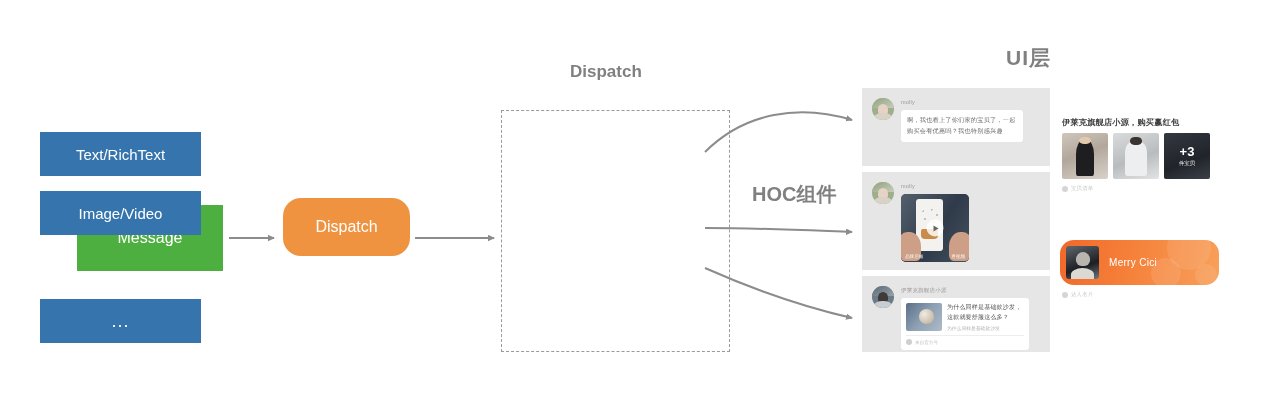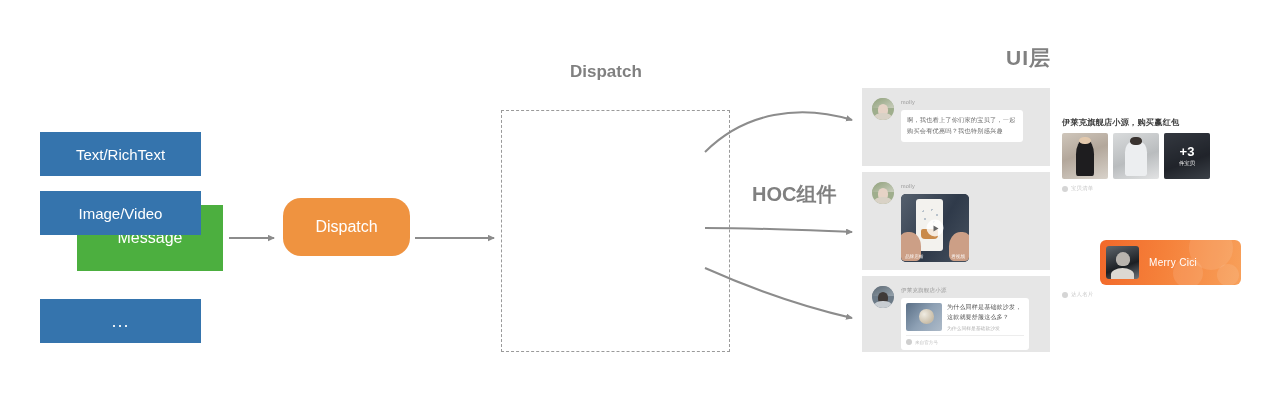--- a/index.html
+++ b/index.html
@@ -291,25 +291,25 @@
   }
   .ui-foot .ft { font-size: 5.4px; color: #c6c6c6; letter-spacing: 0.2px; }
 
   #ui-card-person {
     position: absolute;
     left: 1060px; top: 240px;
     width: 155px; height: 62px;
   }
   #ui-card-person .p-banner {
     position: relative;
-    width: 141px; height: 45px;
-    border-radius: 6px;
+    width: 159px; height: 45px;
+    border-radius: 14px;
     overflow: hidden;
     background: linear-gradient(100deg,#F2682A 0%, #F5813A 45%, #F8A05A 100%);
-    display: flex; align-items: center; margin-left: 40px;
+    display: flex; align-items: center;
   }
   #ui-card-person .p-banner .blob {
     position: absolute; border-radius: 50%;
     background: rgba(255,255,255,0.10);
   }
   #ui-card-person .p-banner .b1 { width: 44px; height: 44px; right: 8px;  top: -14px; }
   #ui-card-person .p-banner .b2 { width: 30px; height: 30px; right: 38px; top: 18px; }
   #ui-card-person .p-banner .b3 { width: 22px; height: 22px; right: 2px;  top: 24px; }
   #ui-card-person .p-avatar {
     position: relative;

